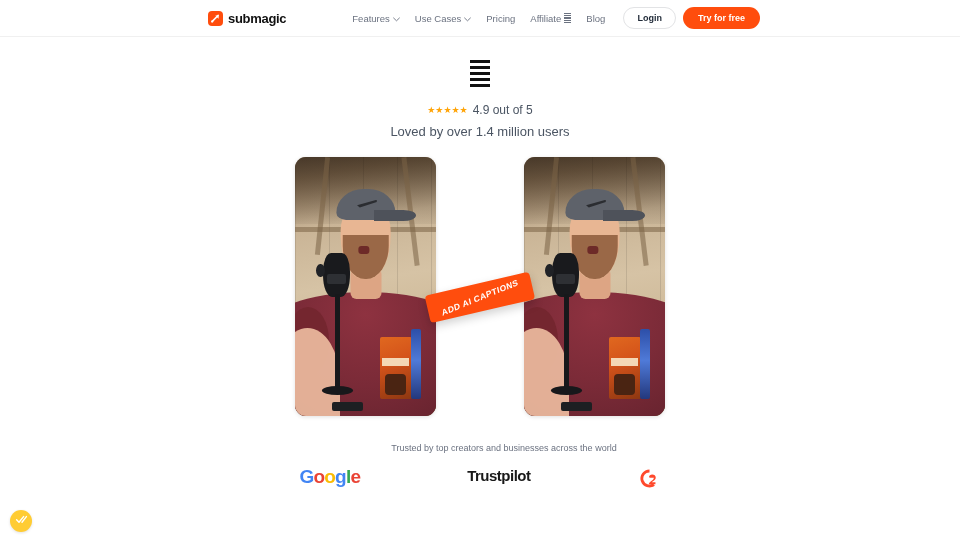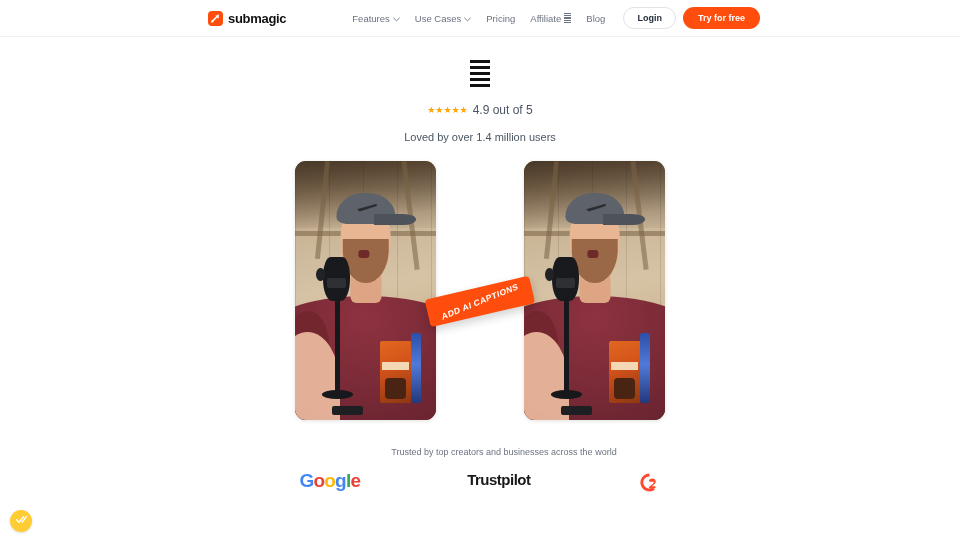--- a/index.html
+++ b/index.html
@@ -116,21 +116,21 @@
     padding: 12px 26px;
     cursor: pointer;
   }
 
   .rating { margin-top: 11px; }
   .rating-row {
     display: flex; align-items: center; justify-content: center; gap: 5px;
   }
   .stars { display: inline-flex; gap: 1px; color: #FFA408; font-size: 9px; line-height: 1; }
   .rating-text { font-size: 12px; color: #4b5563; }
-  .loved { font-size: 11px; color: #4b5563; margin-top: 14px; }
+  .loved { font-size: 13px; color: #4b5563; margin-top: 7px; }
 
   
   .videos {
     margin-top: 18px;
     display: flex; align-items: center; justify-content: center;
     gap: 88px;
     position: relative;
   }
   .vid {
     width: 141px; height: 259px;

